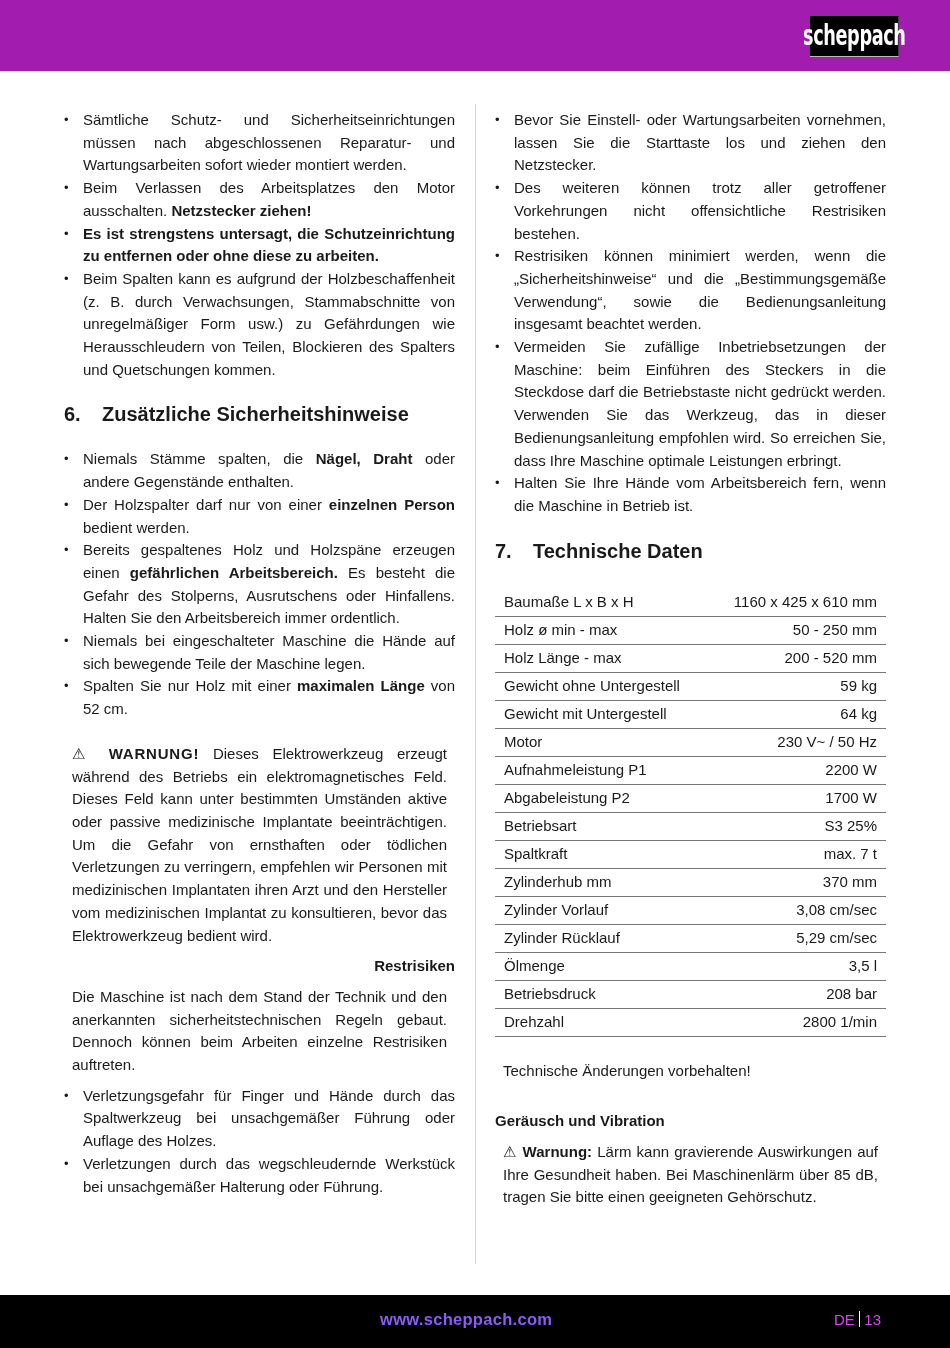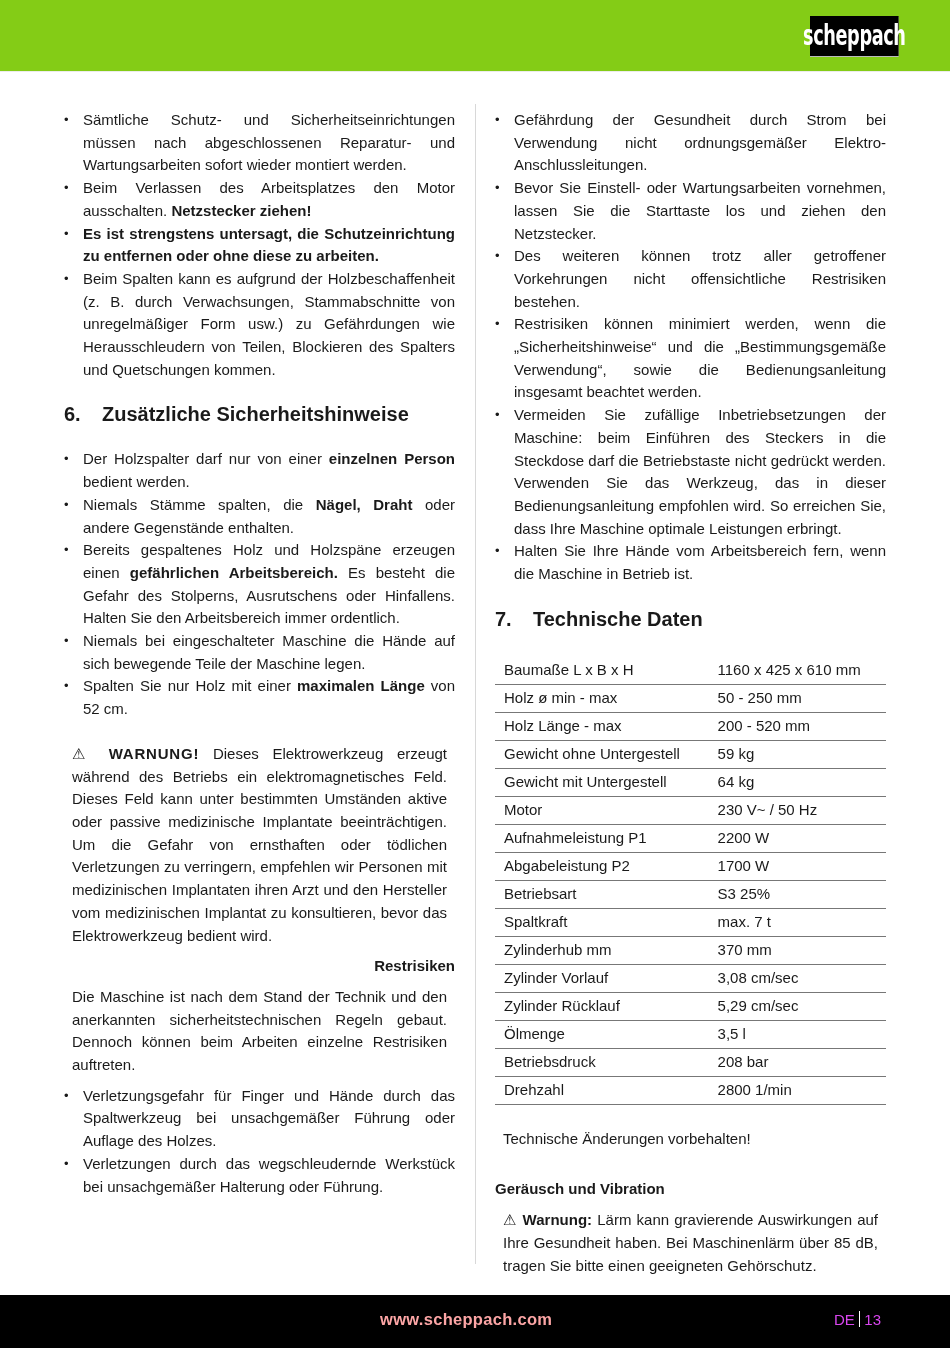--- a/index.html
+++ b/index.html
@@ -4,21 +4,21 @@
 <style>
   html, body { margin: 0; padding: 0; }
   body {
     width: 950px; height: 1348px; position: relative; overflow: hidden;
     background: #ffffff; color: #1a1a1a;
     font-family: "Liberation Sans", sans-serif;
     font-size: 15px; line-height: 22.7px;
   }
   .header {
     position: absolute; left: 0; top: 0; width: 950px; height: 71px;
-    background: #84cc16; border-bottom: 1px solid #ececec;
+    background: #a21caf; border-bottom: 1px solid #ececec;
   }
   .logo {
     position: absolute; left: 810px; top: 16px; width: 108px; height: 40px;
     background: #000; color: #fff; display: flex; align-items: center; justify-content: center;
     font-family: "DejaVu Sans Condensed", "DejaVu Sans", sans-serif; font-weight: bold;
     font-size: 24px; letter-spacing: -0.5px; box-shadow: 0 1px 0 #bbb;
     transform: scaleX(0.82); transform-origin: left center;
   }
   .logo span { transform: scaleY(1.15); display: inline-block; }
   .col { position: absolute; top: 109px; width: 391px; }
@@ -32,25 +32,25 @@
   h2 {
     font-size: 20px; font-weight: bold; margin: 0; line-height: 26px;
     display: flex;
   }
   h2 .num { width: 38px; }
   p { margin: 8px; text-align: justify; }
   .spec {
     width: 391px; border-collapse: collapse; margin-top: 0;
   }
   .spec td { height: 27px; padding: 0 9px; border-bottom: 1.5px solid #777; font-size: 15px; }
-  .spec td.v { }
+  .spec td.v { text-align: right; }
   .footer {
     position: absolute; left: 0; top: 1295px; width: 950px; height: 53px; background: #000;
   }
-  .footer .url { position: absolute; left: 380px; top: 13px; color: #fca5a5; font-size: 16.5px; font-weight: bold; letter-spacing: 0.3px; }
+  .footer .url { position: absolute; left: 380px; top: 13px; color: #8b5cf6; font-size: 16.5px; font-weight: bold; letter-spacing: 0.3px; }
   .footer .pg { position: absolute; left: 834px; top: 14px; color: #d946ef; font-size: 15px; }
   .footer .pg .bar { display: inline-block; width: 1.5px; height: 16px; background: #fff; margin: 0 4px; vertical-align: -2px; }
 </style>
 </head>
 <body>
 
 <div class="header">
   <div class="logo">
       <span>scheppach</span>
     </div>
@@ -64,43 +64,42 @@
       <li><span>Beim Verlassen des Arbeitsplatzes den Motor ausschalten. </span><b>Netzstecker ziehen!</b></li>
       <li><b>Es ist strengstens untersagt, die Schutzeinrichtung zu entfernen oder ohne diese zu arbeiten.</b></li>
       <li><span>Beim Spalten kann es aufgrund der Holzbeschaffenheit (z. B. durch Verwachsungen, Stammabschnitte von unregelmäßiger Form usw.) zu Gefährdungen wie Herausschleudern von Teilen, Blockieren des Spalters und Quetschungen kommen.</span></li>
     </ul>
 
   <h2 style="margin-top:20px;">
     <span class="num">6.</span>
       <span>Zusätzliche Sicherheitshinweise</span>
   </h2>
   <ul class="bul" style="margin-top:21px;">
+      <li><span>Niemals Stämme spalten, die </span><b>Nägel, Draht</b><span> oder andere Gegenstände enthalten.</span></li>
       <li><span>Der Holzspalter darf nur von einer </span><b>einzelnen Person</b><span> bedient werden.</span></li>
-      <li><span>Niemals Stämme spalten, die </span><b>Nägel, Draht</b><span> oder andere Gegenstände enthalten.</span></li>
       <li><span>Bereits gespaltenes Holz und Holzspäne erzeugen einen </span><b>gefährlichen Arbeitsbereich.</b><span> Es besteht die Gefahr des Stolperns, Ausrutschens oder Hinfallens. Halten Sie den Arbeitsbereich immer ordentlich.</span></li>
       <li><span>Niemals bei eingeschalteter Maschine die Hände auf sich bewegende Teile der Maschine legen.</span></li>
       <li><span>Spalten Sie nur Holz mit einer </span><b>maximalen Länge</b><span> von 52 cm.</span></li>
     </ul>
 
   <p style="margin-top:22px;">
     <span>⚠</span>
     <b style="letter-spacing:0.8px;">WARNUNG!</b><span> Dieses Elektrowerkzeug erzeugt während des Betriebs ein elektromagnetisches Feld. Dieses Feld kann unter bestimmten Umständen aktive oder passive medizinische Implantate beeinträchtigen. Um die Gefahr von ernsthaften oder tödlichen Verletzungen zu verringern, empfehlen wir Personen mit medizinischen Implantaten ihren Arzt und den Hersteller vom medizinischen Implantat zu konsultieren, bevor das Elektrowerkzeug bedient wird.</span>
   </p>
 
   <div style="font-weight:bold;text-align:right;">Restrisiken</div>
   <p>Die Maschine ist nach dem Stand der Technik und den anerkannten sicherheitstechnischen Regeln gebaut. Dennoch können beim Arbeiten einzelne Restrisiken auftreten.</p>
   <ul class="bul">
       <li><span>Verletzungsgefahr für Finger und Hände durch das Spaltwerkzeug bei unsachgemäßer Führung oder Auflage des Holzes.</span></li>
       <li><span>Verletzungen durch das wegschleudernde Werkstück bei unsachgemäßer Halterung oder Führung.</span></li>
     </ul>
 </div>
 
 <div class="col col-right">
   <ul class="bul">
-      <li><span>Gefährdung der Gesundheit durch Strom bei Verwendung nicht ordnungsgemäßer Elektro-Anschlussleitungen.</span></li>
       <li><span>Bevor Sie Einstell- oder Wartungsarbeiten vornehmen, lassen Sie die Starttaste los und ziehen den Netzstecker.</span></li>
       <li><span>Des weiteren können trotz aller getroffener Vorkehrungen nicht offensichtliche Restrisiken bestehen.</span></li>
       <li><span>Restrisiken können minimiert werden, wenn die „Sicherheitshinweise“ und die „Bestimmungsgemäße Verwendung“, sowie die Bedienungsanleitung insgesamt beachtet werden.</span></li>
       <li><span>Vermeiden Sie zufällige Inbetriebsetzungen der Maschine: beim Einführen des Steckers in die Steckdose darf die Betriebstaste nicht gedrückt werden. Verwenden Sie das Werkzeug, das in dieser Bedienungsanleitung empfohlen wird. So erreichen Sie, dass Ihre Maschine optimale Leistungen erbringt.</span></li>
       <li><span>Halten Sie Ihre Hände vom Arbeitsbereich fern, wenn die Maschine in Betrieb ist.</span></li>
     </ul>
 
   <h2 style="margin-top:20px;">
     <span class="num">7.</span>
       <span>Technische Daten</span>

